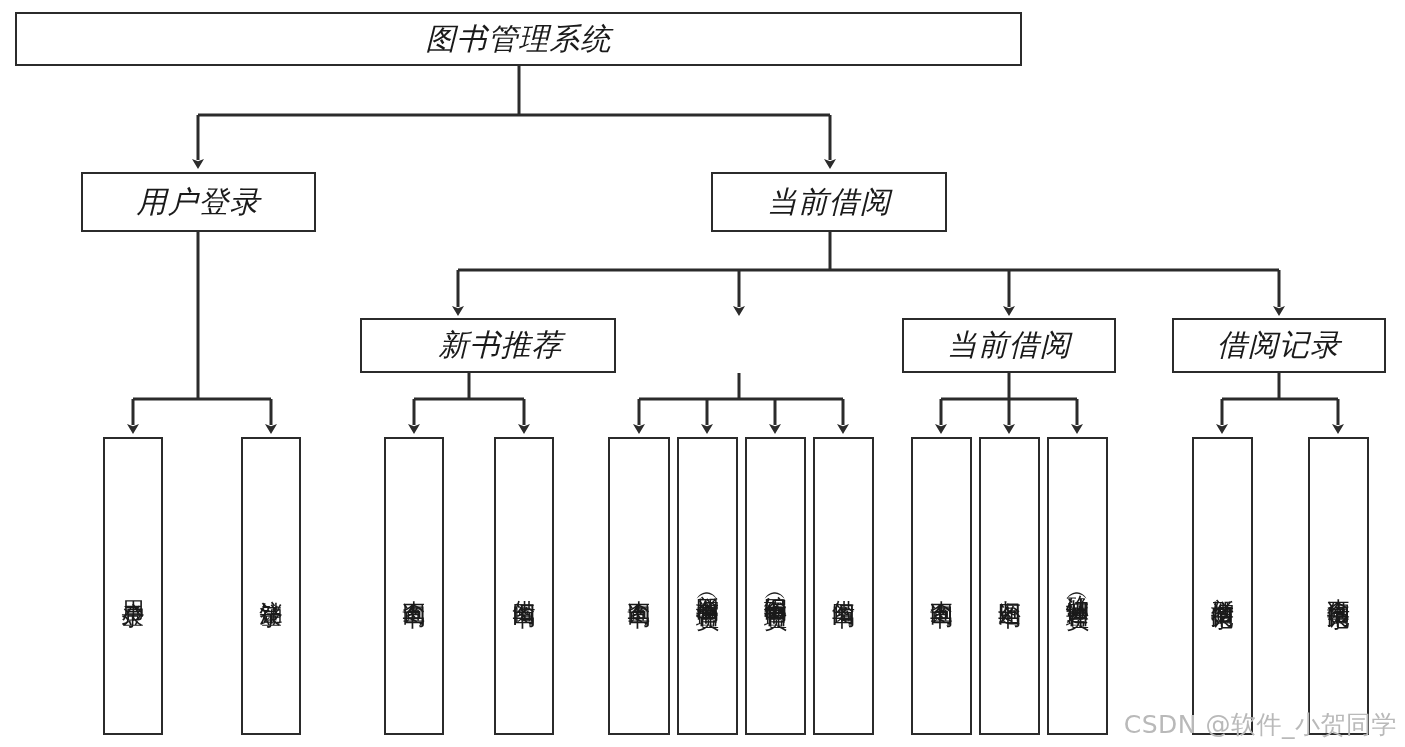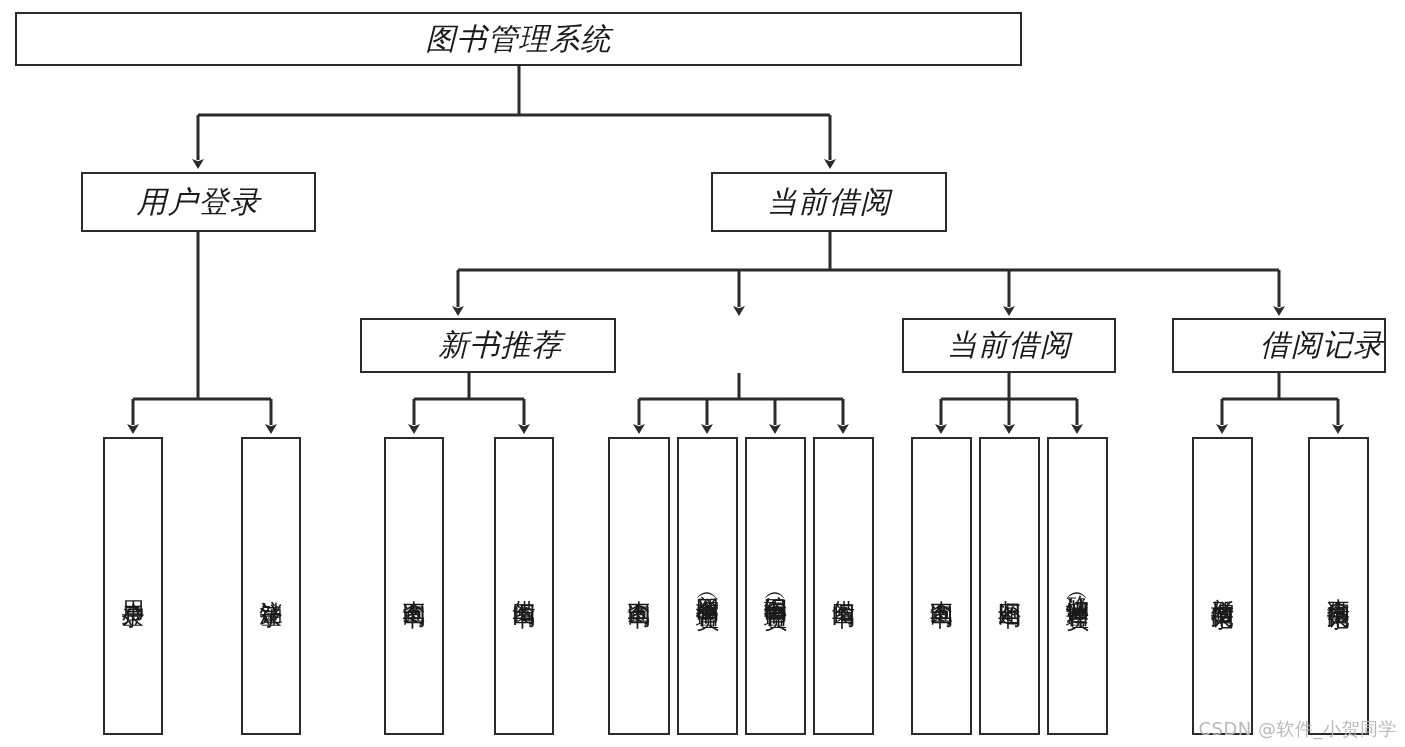--- a/index.html
+++ b/index.html
@@ -50,21 +50,21 @@
   .node.vert .vtext {
     writing-mode: vertical-rl;
     text-orientation: upright;
     display: block;
     text-align: center;
   }
   #watermark {
     position: absolute;
     right: 8px;
     bottom: 6px;
-    font-size: 18px;
+    font-size: 25px;
     color: #b9b9b9;
     white-space: nowrap;
     letter-spacing: 0.5px;
   }
 </style>
 </head>
 <body>
 
 <div id="canvas">
 
@@ -130,21 +130,21 @@
   <div class="node horiz" style="left:711px; top:172px; width:236px; height:60px;">
     <span>当前借阅</span>
   </div>
 
   <div class="node horiz" style="left:360px; top:318px; width:256px; height:55px;padding-left:25px;">
     <span>新书推荐</span>
   </div>
   <div class="node horiz" style="left:902px; top:318px; width:214px; height:55px;justify-content:center;">
     <span>当前借阅</span>
   </div>
-  <div class="node horiz" style="left:1172px; top:318px; width:214px; height:55px;justify-content:flex-end;">
+  <div class="node horiz" style="left:1172px; top:318px; width:214px; height:55px;">
     <span>借阅记录</span>
   </div>
 
   <div class="node vert" style="left:103px; top:437px; width:60px; height:298px;">
     <span class="vtext">用户登录</span>
   </div>
   <div class="node vert" style="left:241px; top:437px; width:60px; height:298px;">
     <span class="vtext">注销登录</span>
   </div>
 

